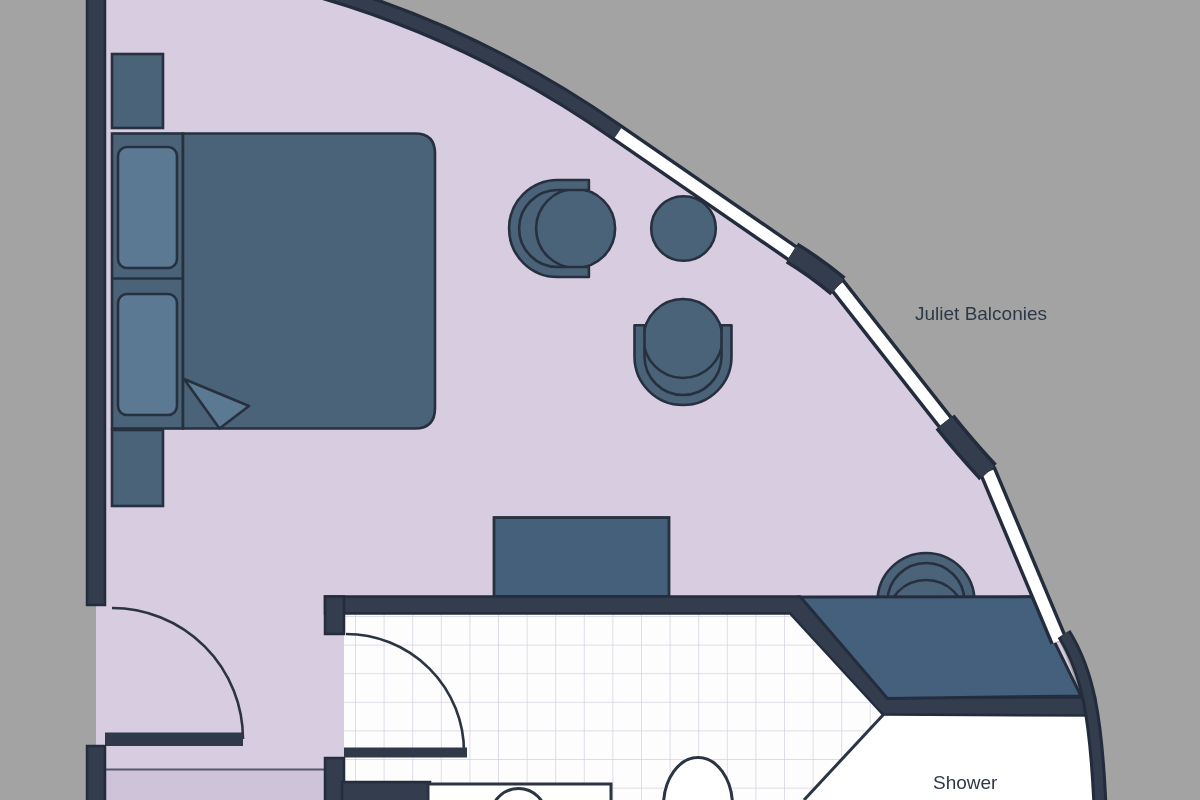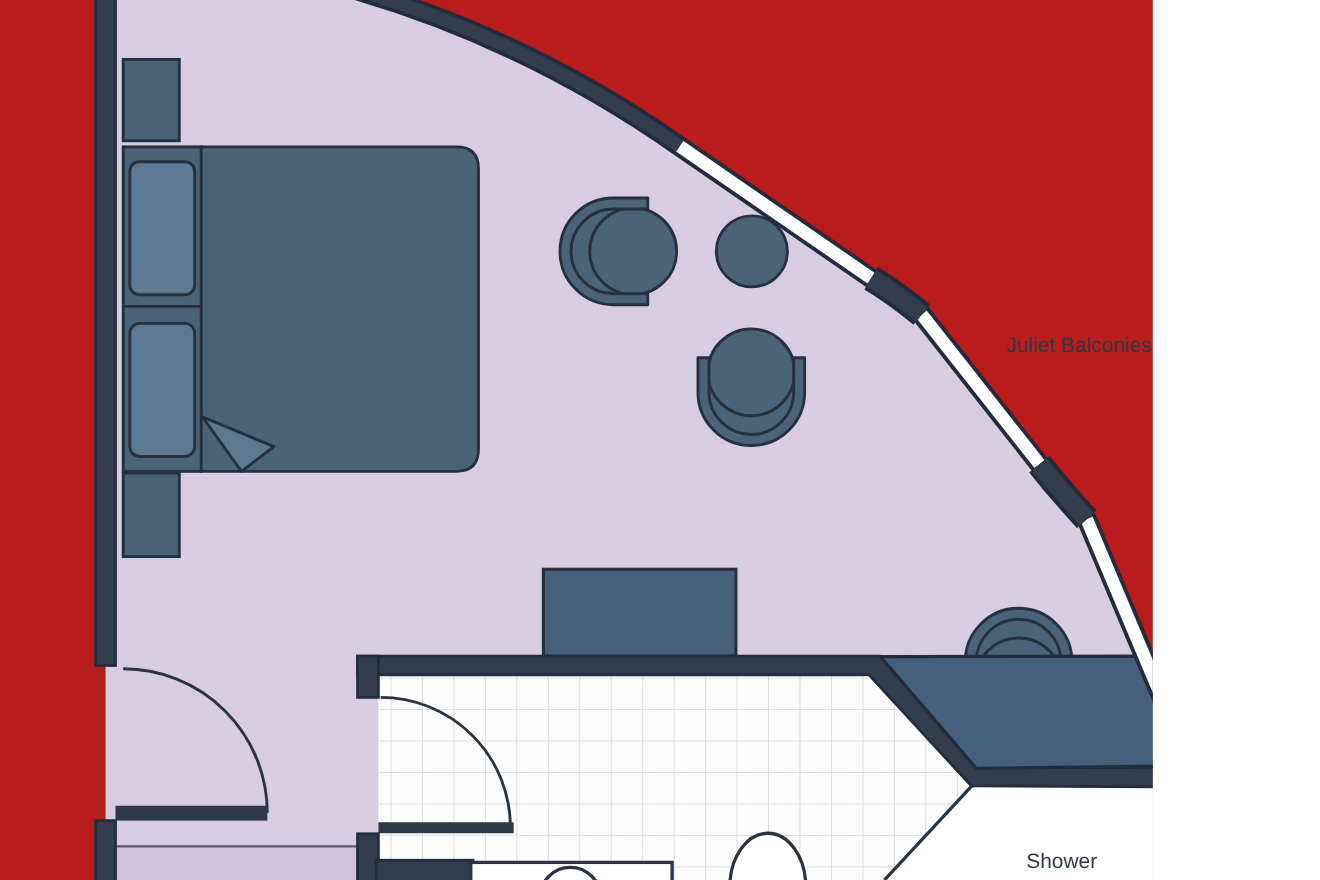--- a/index.html
+++ b/index.html
@@ -1,16 +1,16 @@
 <!DOCTYPE html>
 <html><head>
 <meta charset="utf-8">
 <style>
   html,body{margin:0;padding:0;background:#ffffff;}
-  .wrap{width:1048px;height:800px;position:relative;overflow:hidden;background:#b91c1c;
+  .wrap{width:1200px;height:800px;position:relative;overflow:hidden;background:#a3a3a3;
         font-family:"Liberation Sans", sans-serif;}
   svg{display:block;}
   text{font-family:"Liberation Sans", sans-serif;fill:#2e3947;font-size:19px;letter-spacing:0px;}
 </style>
 </head>
 <body>
 <div class="wrap">
 <svg width="1200" height="800" viewBox="0 0 1200 800">
 <defs>
   <pattern id="tiles" width="28.6" height="28.6" patternUnits="userSpaceOnUse" patternTransform="translate(11.8,15.4)">

